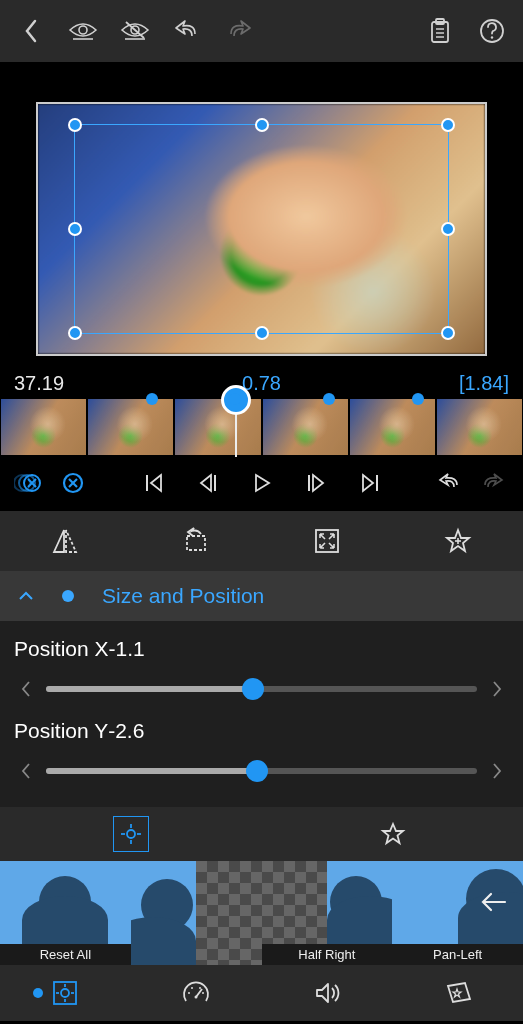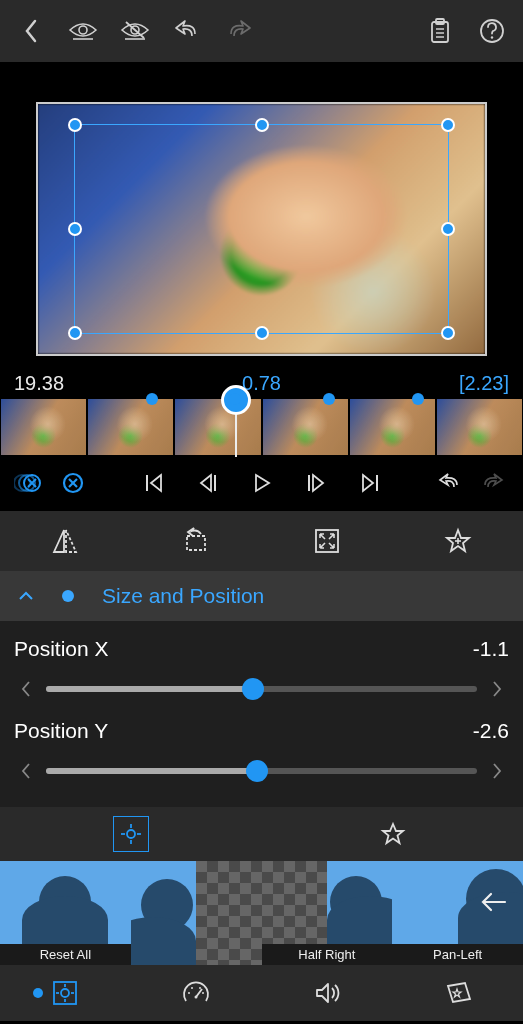--- a/index.html
+++ b/index.html
@@ -60,21 +60,21 @@
 .toolrow{height:60px;display:flex;align-items:center;justify-content:space-around;background:var(--bg);}
 
 
 .secthdr{height:50px;background:var(--bg3);display:flex;align-items:center;gap:28px;padding:16px 18px;color:var(--accent-bright);font-size:21px;}
 .secthdr .chev{transform:rotate(180deg);}
 .secthdr .dot{width:12px;height:12px;border-radius:50%;background:var(--accent-bright);}
 
 
 .panel{background:var(--bg2);padding:8px 0 14px;}
 .srow{padding:8px 14px 2px;}
-.slabel{display:flex;justify-content:space-between;font-size:21px;color:#fff;margin-bottom:8px;}
+.slabel{display:flex;font-size:21px;color:#fff;margin-bottom:8px;}
 .sctrl{display:flex;align-items:center;gap:8px;}
 .arrow{width:24px;height:40px;display:flex;align-items:center;justify-content:center;color:#888;}
 .track{flex:1;position:relative;height:6px;background:#555;border-radius:3px;}
 .track .fill{position:absolute;left:0;top:0;bottom:0;background:#aaa;border-radius:3px;}
 .thumb{position:absolute;top:50%;width:22px;height:22px;border-radius:50%;background:var(--accent);transform:translate(-50%,-50%);}
 
 
 .ptabrow{height:54px;background:var(--bg);display:flex;align-items:center;justify-content:space-around;}
 .ptabrow .sel{border:1.5px solid var(--accent);width:36px;height:36px;display:flex;align-items:center;justify-content:center;color:var(--accent);}
 
@@ -171,23 +171,23 @@
       <div class="hdl" style="left:0;top:50%"></div>
       <div class="hdl" style="left:100%;top:50%"></div>
       <div class="hdl" style="left:0;top:100%"></div>
       <div class="hdl" style="left:50%;top:100%"></div>
       <div class="hdl" style="left:100%;top:100%"></div>
     </div>
   </div>
 </div>
 
 <div class="timerow">
-  <span>19.38</span>
+  <span>37.19</span>
   <span class="c">0.78</span>
-  <span class="c">[2.23]</span>
+  <span class="c">[1.84]</span>
 </div>
 
 <div class="strip">
   <div class="frame"></div>
   <div class="frame"></div>
   <div class="frame"></div>
   <div class="frame"></div>
   <div class="frame"></div>
   <div class="frame"></div>
   <div class="playhead" style="left: 45%;"></div>

